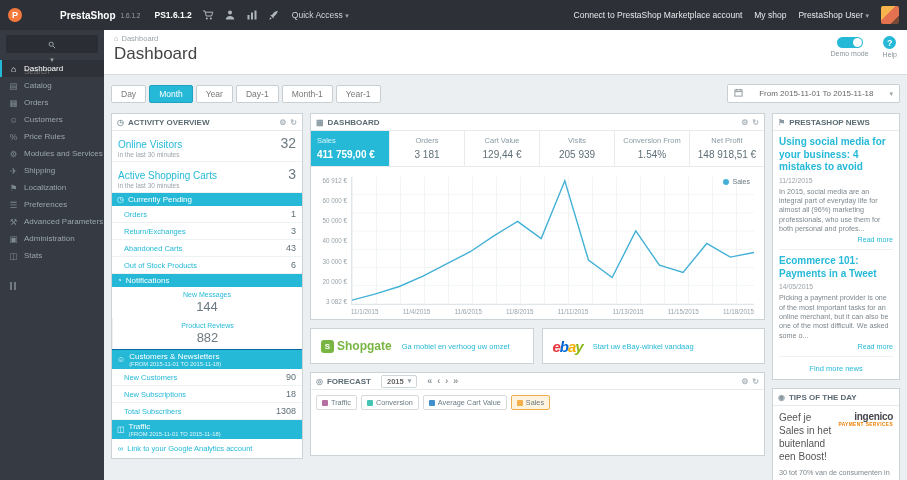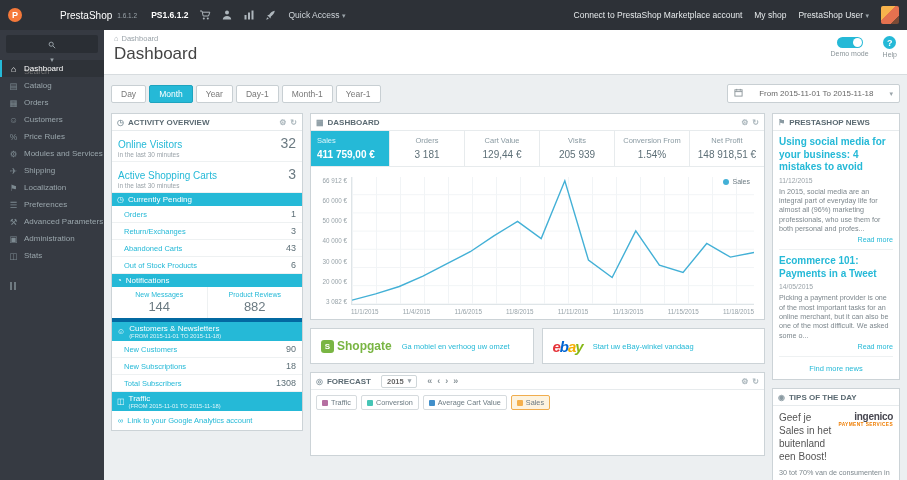--- a/index.html
+++ b/index.html
@@ -5,21 +5,21 @@
   * { margin:0; padding:0; box-sizing:border-box; }
   html,body { width:907px; height:480px; overflow:hidden; }
   body { font-family:"Liberation Sans", sans-serif; background:#eceff1; position:relative; color:#555; }
 
   
   .topbar { position:absolute; top:0; left:0; right:0; height:30px; background:#2d3137; color:#cfd5da;
             display:flex; align-items:center; z-index:30; font-size:8.5px; }
   .brand { display:flex; align-items:center; gap:4px; padding:0 8px; }
   .brand-dot { width:14px; height:14px; border-radius:50%; background:#f5793a; color:#fff; font-weight:bold;
                font-size:9px; display:flex; align-items:center; justify-content:center; }
-  .brand-name { color:#fff; font-weight:normal; font-size:10px;padding-left:34px; }
+  .brand-name { color:#fff; font-weight:bold; font-size:10px;padding-left:34px; }
   .brand-ver { font-size:6.5px; color:#9aa3a9; margin-left:1px; }
   .shop-name { color:#fff; font-weight:bold; margin:0 10px 0 6px; }
   .tb-icons { display:flex; align-items:center; gap:10px; margin-right:12px; }
   .tb-icons svg { display:block; }
   .quick-access { color:#cfd5da; cursor:pointer; }
   .tb-right { margin-left:auto; display:flex; align-items:center; gap:12px; padding-right:8px; }
   .tb-link { color:#e6eaec; cursor:pointer; }
   .avatar { width:18px; height:18px; border-radius:2px;
             background:linear-gradient(135deg,#f7b34c 0 40%,#e4714f 40% 75%,#7b4a35 75%); }
   .caret { font-size:7px; color:#9aa3a9; }
@@ -76,21 +76,21 @@
   .kpi-top { display:flex; align-items:baseline; }
   .kpi-label { color:#25b9d7; font-size:10px; }
   .kpi-value { margin-left:auto; color:#6b7a82; font-size:14px; }
   .kpi-sub { font-size:6.5px; color:#9aa3a9; }
   .cyanbar { background:#25b9d7; color:#fff; padding:2px 5px; font-size:8px; display:flex; gap:4px; align-items:center; }
   .cyanbar .bicon { font-size:8px; opacity:.9; }
   .cyanbar .bsub { display:block; font-size:5.8px; opacity:.85; font-weight:normal; }
   .arow { display:flex; align-items:center; padding:3px 6px 3px 12px; border-bottom:1px solid #eef1f2; }
   .arow .alabel { color:#25b9d7; font-size:7.5px; cursor:pointer; }
   .arow .avalue { margin-left:auto; color:#5d6f77; font-size:9px; }
-  .notif-cols { display:flex; border-bottom:4px solid #0369a1; }
+  .notif-cols { display:flex; border-bottom:1px solid #0369a1;flex-direction:column; }
   .notif-col { flex:1; text-align:center; padding:4px 2px; cursor:pointer; }
   .notif-col + .notif-col { border-left:1px solid #eef1f2; }
   .notif-label { color:#25b9d7; font-size:7px; }
   .notif-value { color:#6b7a82; font-size:13px; margin-top:1px; }
   .ga-link { display:flex; gap:4px; align-items:center; padding:5px 6px; color:#25b9d7; font-size:7.5px; cursor:pointer; }
 
   
   .metrics { display:flex; border-bottom:1px solid #e7ebed; }
   .metric { flex:1; min-width:0; text-align:center; padding:5px 2px 6px; border-left:1px solid #e7ebed; cursor:pointer; }
   .metric:first-child { border-left:0; }

